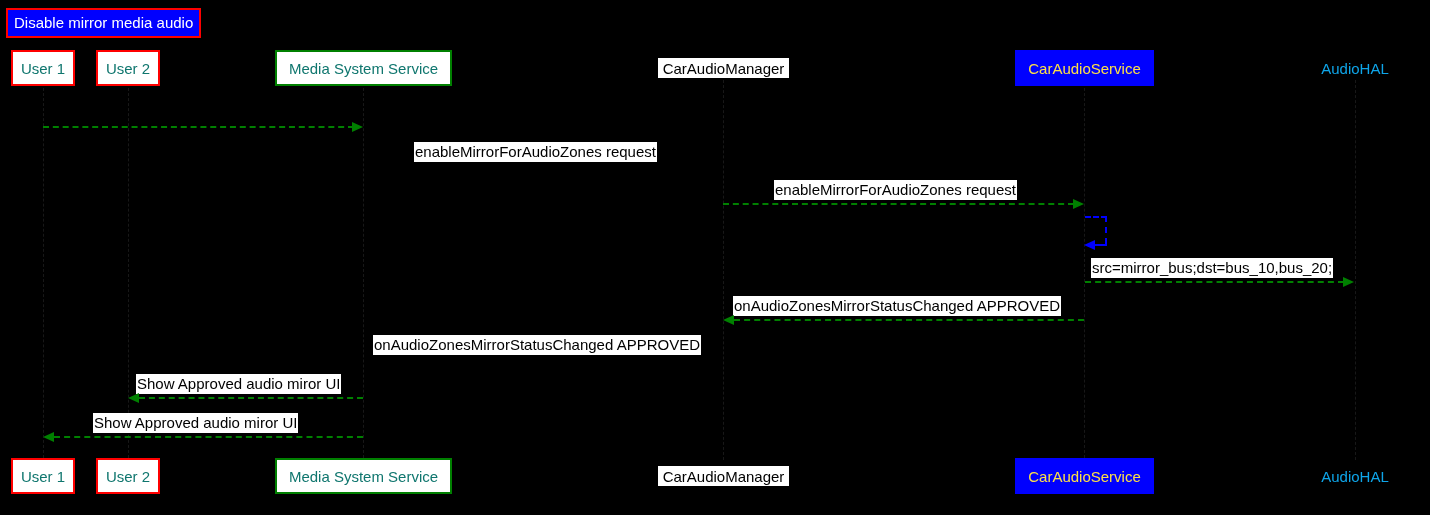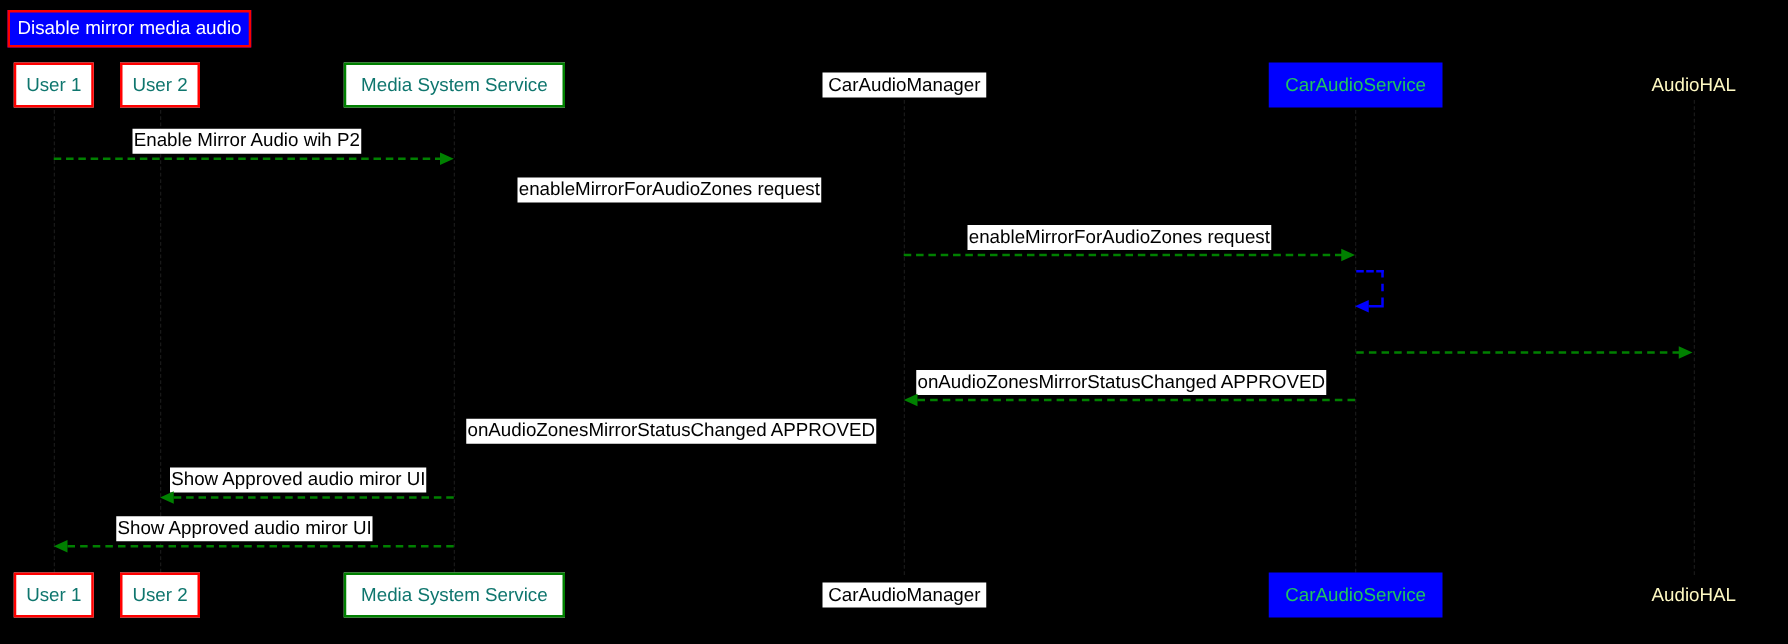--- a/index.html
+++ b/index.html
@@ -48,26 +48,26 @@
   }
   .participant.red-border   { border-color: #FF0000; }
   .participant.green-border { border-color: #008000; }
   .participant.plain-white {
     background: #FFFFFF;
     color: #000000;
     border: none;
   }
   .participant.filled-blue {
     background: #0000FF;
-    color: #22c55e;
+    color: #fde047;
     border: none;
   }
   .participant.bare {
     background: transparent;
-    color: #fef9c3;
+    color: #0ea5e9;
     border: none;
   }
 
   
   .lifeline {
     position: absolute;
     width: 0;
     border-left: 1px dashed #181818;
   }
 
@@ -137,35 +137,35 @@
   <div class="lifeline" style="left:1084px;top:88px; height:370px;"></div>
   <div class="lifeline" style="left:1355px;top:80px; height:380px;"></div>
 
   <div class="participant boxed red-border" style="left:11px;  top:50px;  width:64px;  height:36px;">User 1</div>
   <div class="participant boxed red-border" style="left:96px;  top:50px;  width:64px;  height:36px;">User 2</div>
   <div class="participant boxed green-border" style="left:275px; top:50px;  width:177px; height:36px;">Media System Service</div>
   <div class="participant plain-white" style="left:658px; top:58px;  width:131px; height:20px;">CarAudioManager</div>
   <div class="participant filled-blue" style="left:1015px;top:50px;  width:139px; height:36px;">CarAudioService</div>
   <div class="participant bare" style="left:1310px;top:58px;  width:90px;  height:20px;">AudioHAL</div>
 
-  <div class="msg-label" style="left:106px; top:103px;">Enable Mirror Audio wih P2</div>
   <div class="msg-line" style="left:43px; top:126px; width:311px;"></div>
   <div class="arrow-head right" style="left:352px; top:122px;"></div>
 
   <div class="msg-label" style="left:414px; top:142px;">enableMirrorForAudioZones request</div>
 
   <div class="msg-label" style="left:774px; top:180px;">enableMirrorForAudioZones request</div>
   <div class="msg-line" style="left:723px; top:203px; width:351px;"></div>
   <div class="arrow-head right" style="left:1073px; top:199px;"></div>
 
   <div class="selfloop-top" style="left:1085px; top:216px; width:22px;"></div>
   <div class="selfloop-right" style="left:1105px; top:216px; height:28px;"></div>
   <div class="selfloop-bottom" style="left:1095px; top:244px; width:12px;"></div>
   <div class="arrow-head left blue" style="left:1084px; top:240px;"></div>
 
+  <div class="msg-label" style="left:1091px; top:258px;">src=mirror_bus;dst=bus_10,bus_20;</div>
   <div class="msg-line" style="left:1085px; top:281px; width:259px;"></div>
   <div class="arrow-head right" style="left:1343px; top:277px;"></div>
 
   <div class="msg-label" style="left:733px; top:296px;">onAudioZonesMirrorStatusChanged APPROVED</div>
   <div class="msg-line" style="left:734px; top:319px; width:350px;"></div>
   <div class="arrow-head left" style="left:723px; top:315px;"></div>
 
   <div class="msg-label" style="left:373px; top:335px;">onAudioZonesMirrorStatusChanged APPROVED</div>
 
   <div class="msg-label" style="left:136px; top:374px;">Show Approved audio miror UI</div>

